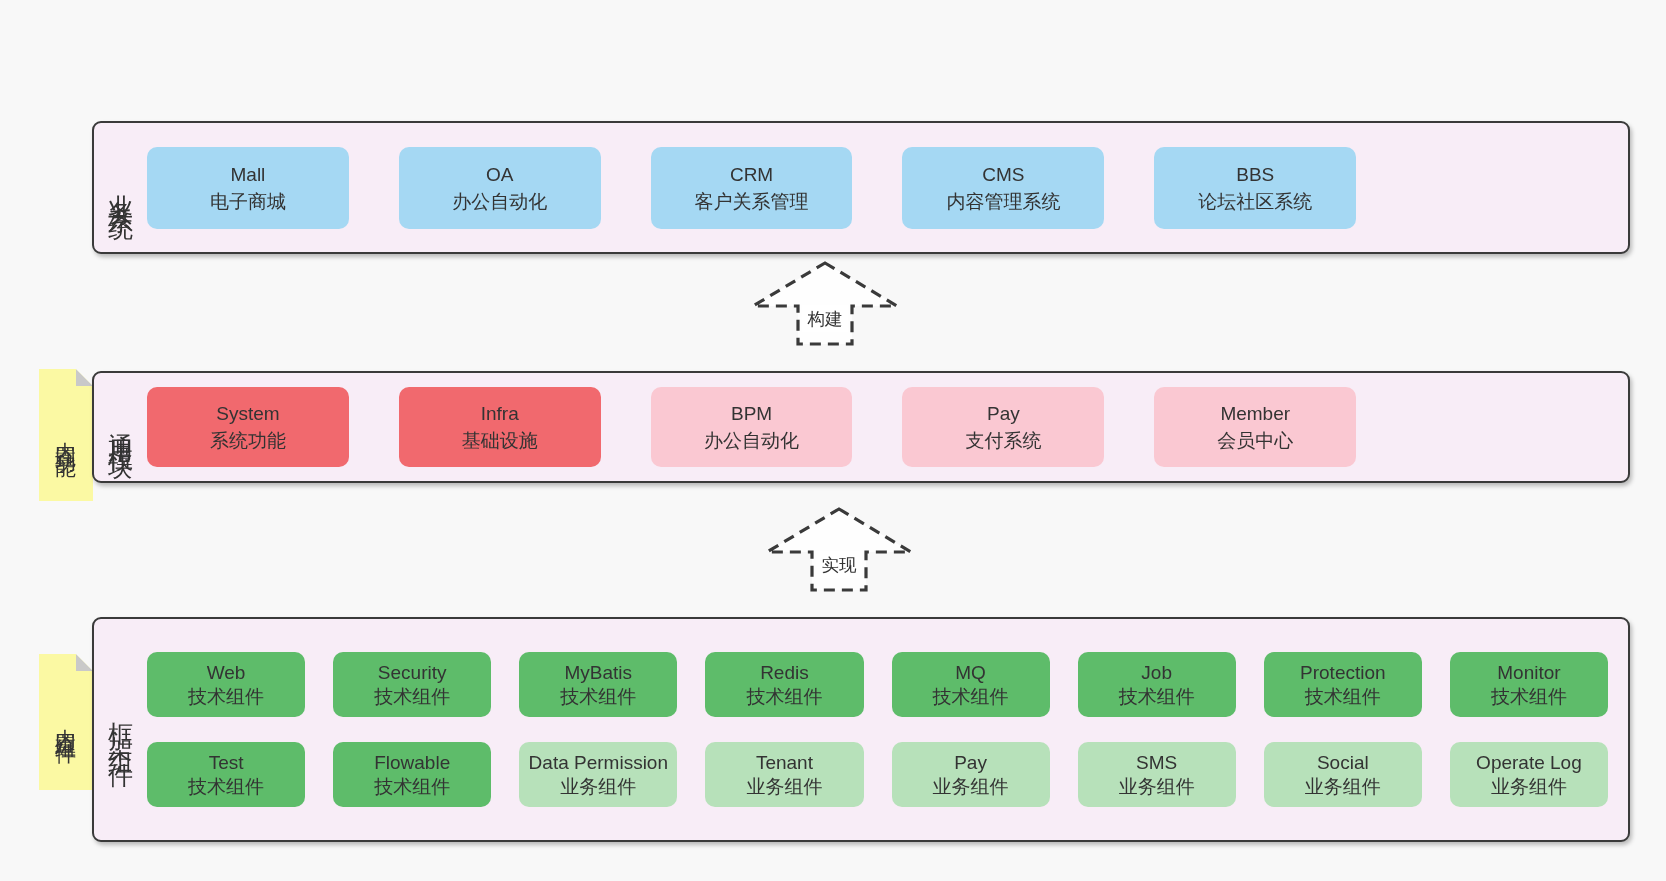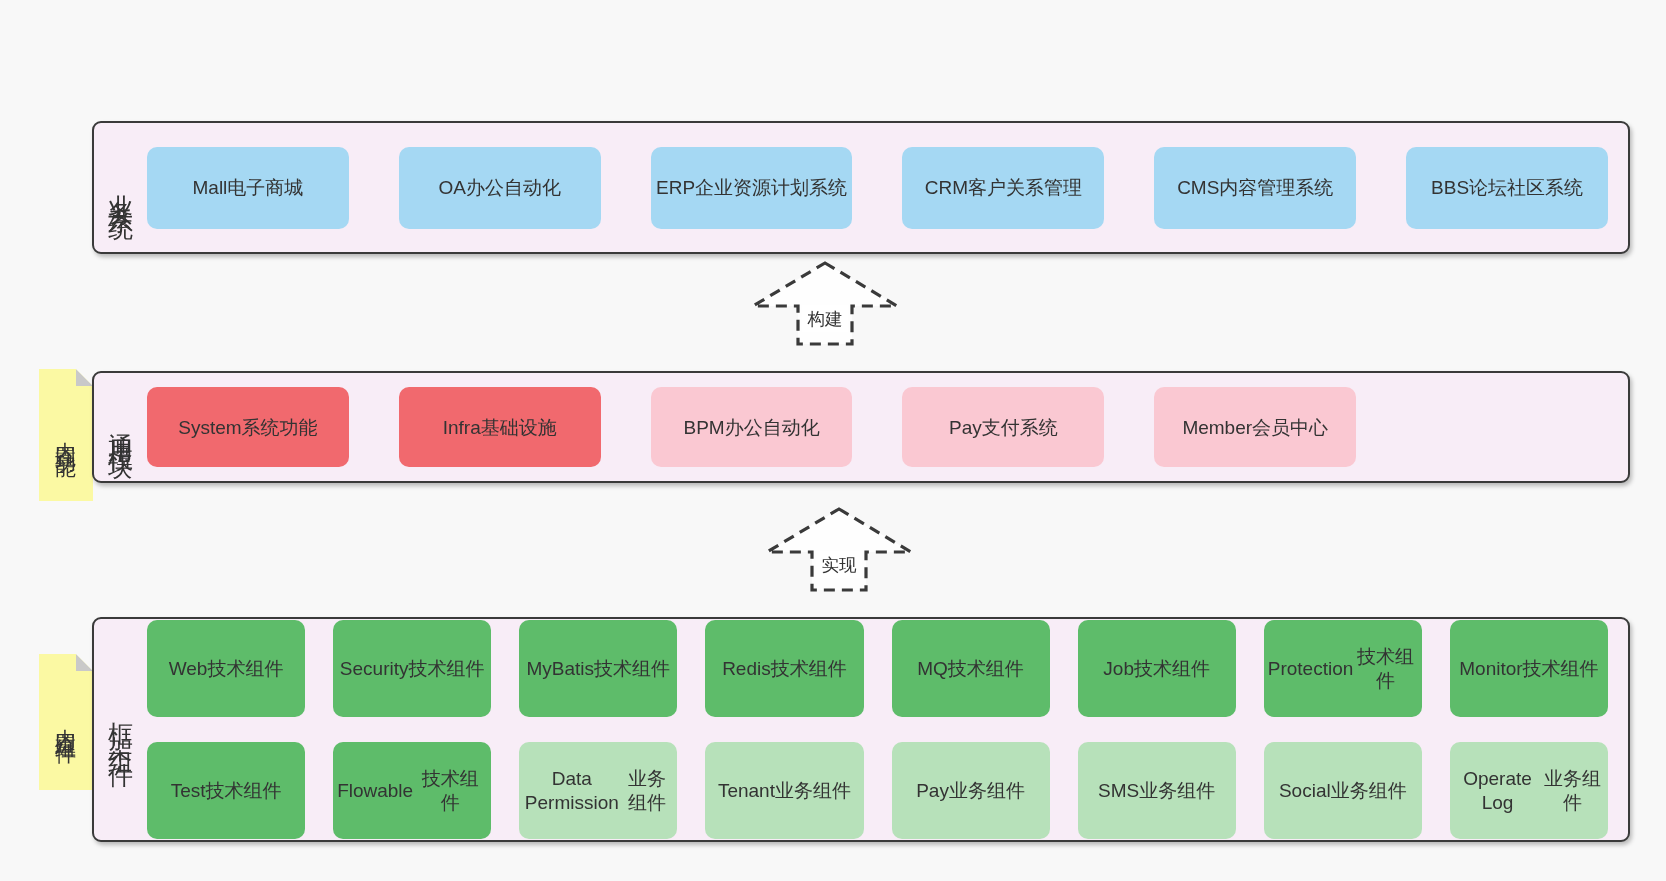--- a/index.html
+++ b/index.html
@@ -30,26 +30,26 @@
   #layer3 .vlabel { letter-spacing:14px; }
 
   .boxgrid {
     flex:1; display:grid; margin:0 20px 0 14px;
   }
   .cols6 { grid-template-columns:repeat(6,1fr); gap:50px; }
   .cols8 { grid-template-columns:repeat(8,1fr); gap:25px 28px; }
 
   .box {
     border-radius:10px; height:82px;
-    display:flex; flex-direction:row; justify-content:center; align-items:center;
+    display:flex; flex-direction:column; justify-content:center; align-items:center;
     text-align:center; font-size:19px; line-height:27px; color:#333;
     padding:2px 4px; box-sizing:border-box;
   }
   #layer2 .box { height:80px; }
-  #layer3 .box { height:97px; line-height:24px; }
+  #layer3 .box { height:65px; line-height:24px; }
 
   .blue   { background:#a5d8f3; }
   .red    { background:#f1696e; }
   .pink   { background:#fac8d2; }
   .gdark  { background:#5ebc6a; }
   .glight { background:#b7e1ba; }
 
   .note {
     position:absolute; left:39px; width:54px;
     background:#fbf9a3;
@@ -88,24 +88,20 @@
 <section class="layer" id="layer1">
   <div class="vlabel">业务系统</div>
   <div class="boxgrid cols6">
     <div class="box blue">
       <div>Mall</div>
       <div>电子商城</div>
     </div>
     <div class="box blue">
       <div>OA</div>
       <div>办公自动化</div>
-    </div>
-    <div class="box blue">
-      <div>ERP</div>
-      <div>企业资源计划系统</div>
     </div>
     <div class="box blue">
       <div>CRM</div>
       <div>客户关系管理</div>
     </div>
     <div class="box blue">
       <div>CMS</div>
       <div>内容管理系统</div>
     </div>
     <div class="box blue">

